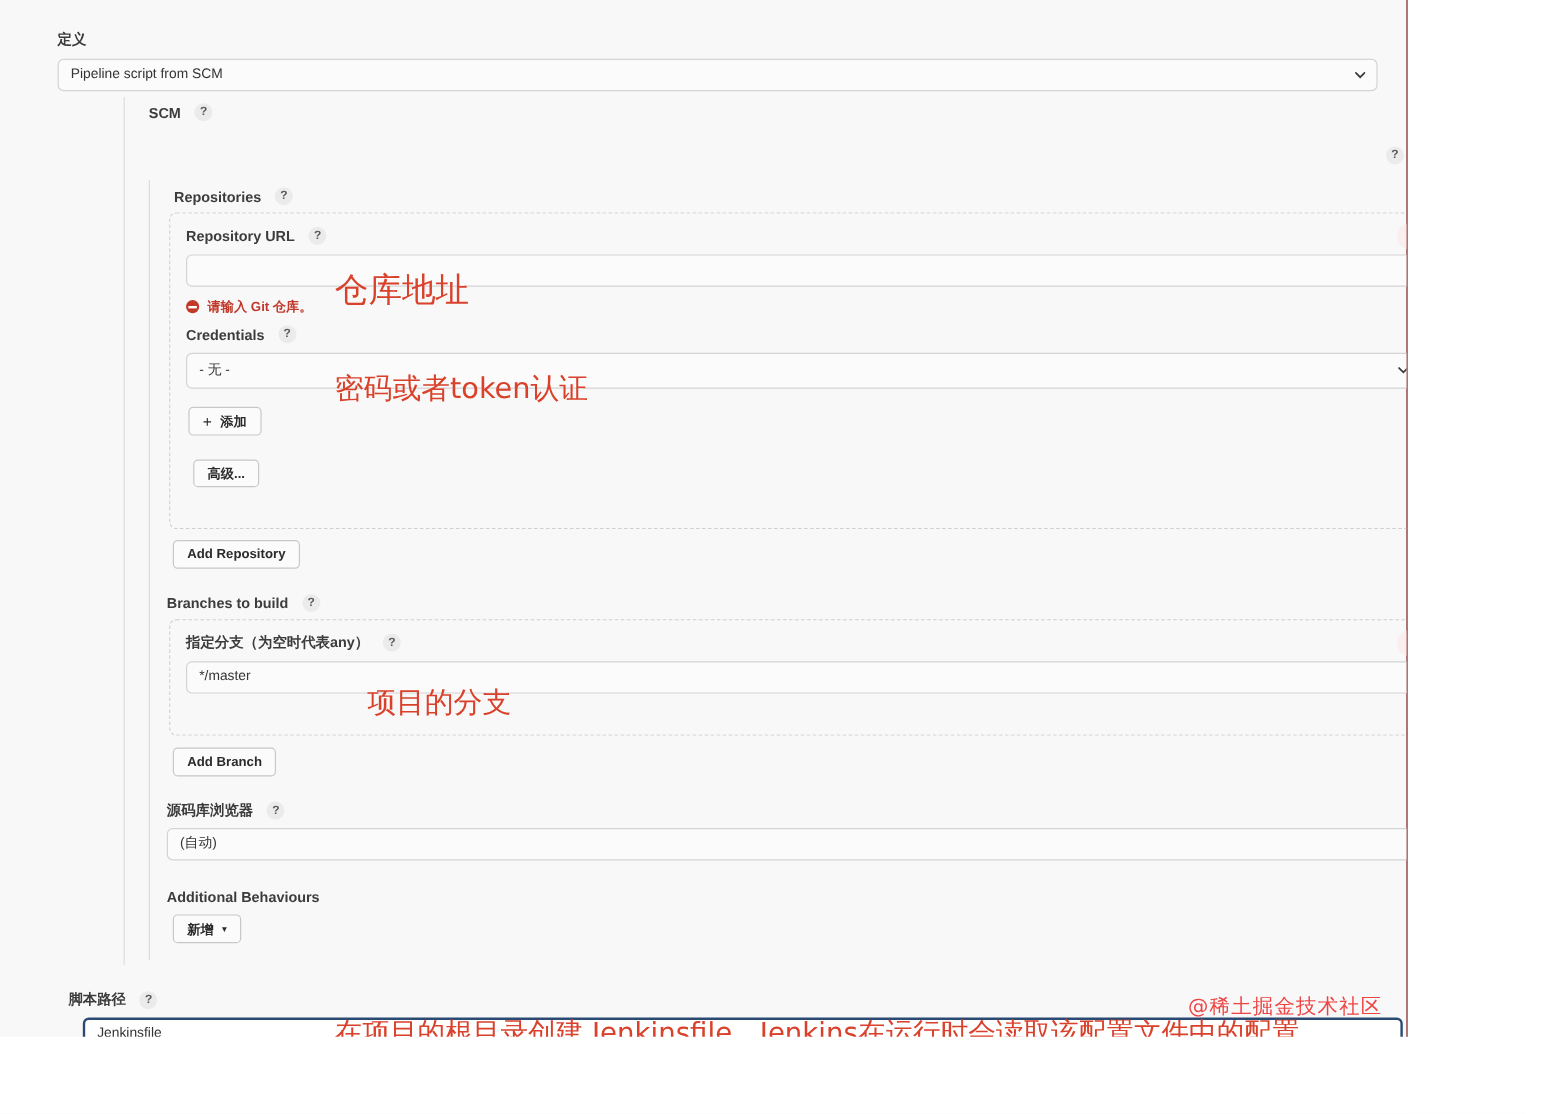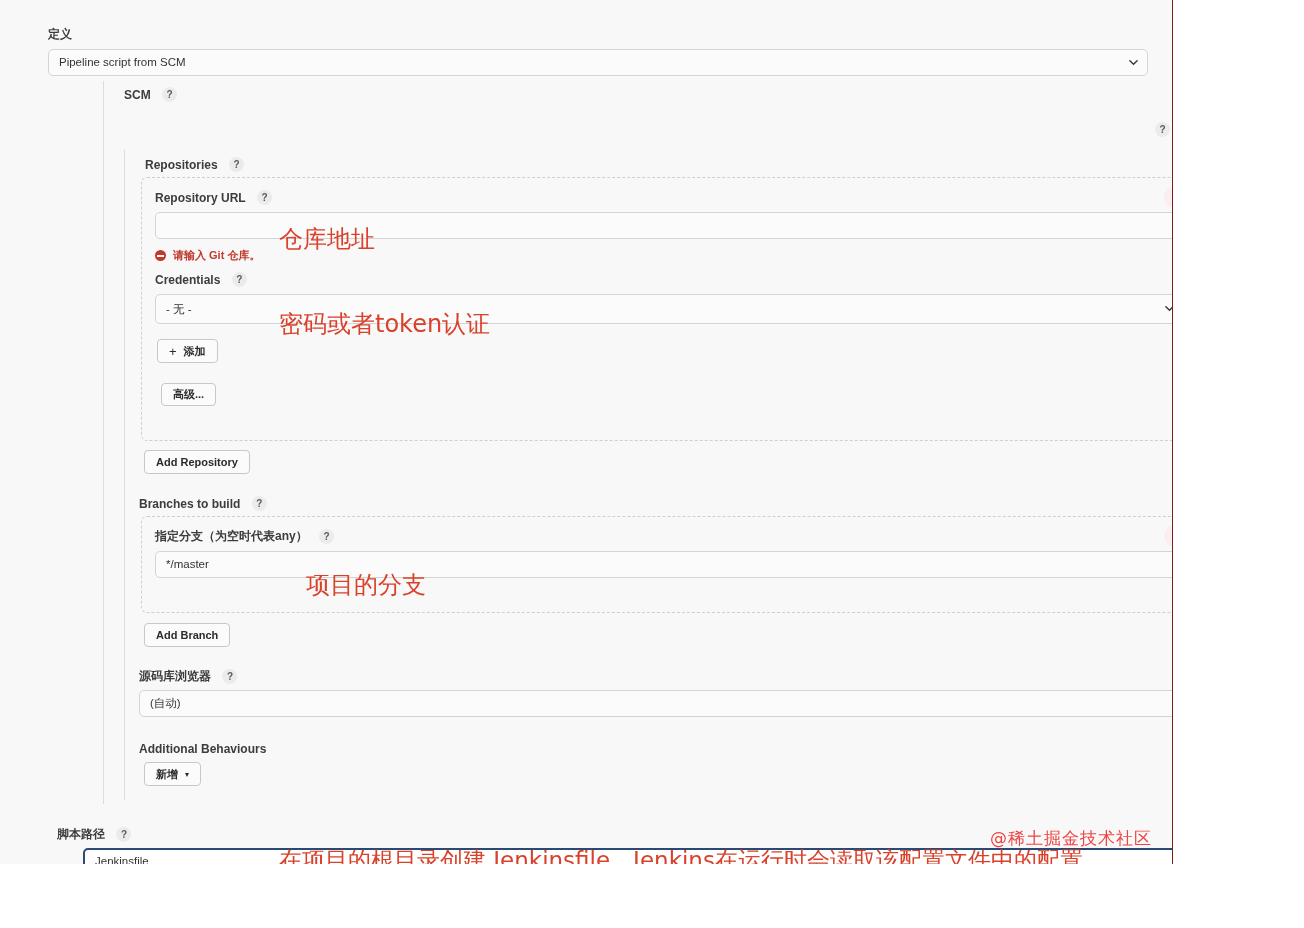--- a/index.html
+++ b/index.html
@@ -283,35 +283,35 @@
     </div>
   </div>
 
   <span class="help" style="position:absolute; left:1155px; top:122px; margin-left:0;">?</span>
 
   <div style="position:absolute; left:57px; top:825px;">
     <span class="label">脚本路径</span>
     <span class="help">?</span>
   </div>
 
-  <div class="input focused" style="position:absolute; left:83px; top:848px; width:1100px; height:26px; line-height:22px;">
+  <div class="input focused" style="position:absolute; left:69px; top:848px; width:1100px; height:26px; line-height:22px;">
     <span>Jenkinsfile</span>
   </div>
 
   <div class="row" style="position:absolute; left:69px; top:893px;">
     <span class="cbx">
       <svg width="11" height="11" viewBox="0 0 12 12">
         <path d="M2 6.3 L4.7 9 L10 3.2" stroke="#ffffff" stroke-width="1.8" fill="none" stroke-linecap="round" stroke-linejoin="round"></path>
       </svg>
     </span>
     <span class="label" style="margin-left:5px;">轻量级检出</span>
     <span class="help">?</span>
   </div>
 
-  <div class="anno" style="left:279px; top:223px; font-size:24px;">仓库地址</div>
+  <div class="anno" style="left:279px; top:223px; font-size:28px;">仓库地址</div>
 
   <div class="anno" style="left:279px; top:308px; font-size:24px;">密码或者token认证</div>
 
   <div class="anno" style="left:306px; top:569px; font-size:24px;">项目的分支</div>
 
   <div class="anno" style="left:279px; top:845px; font-size:23px;">在项目的根目录创建 Jenkinsfile，Jenkins在运行时会读取该配置文件中的配置</div>
 
   <div class="watermark">@稀土掘金技术社区</div>
 
 </div>

